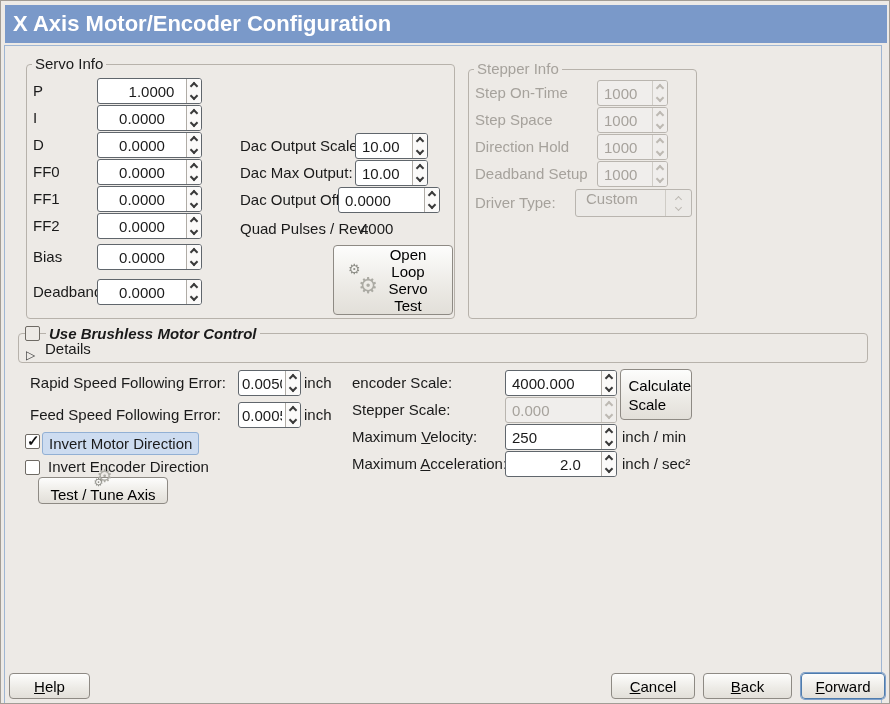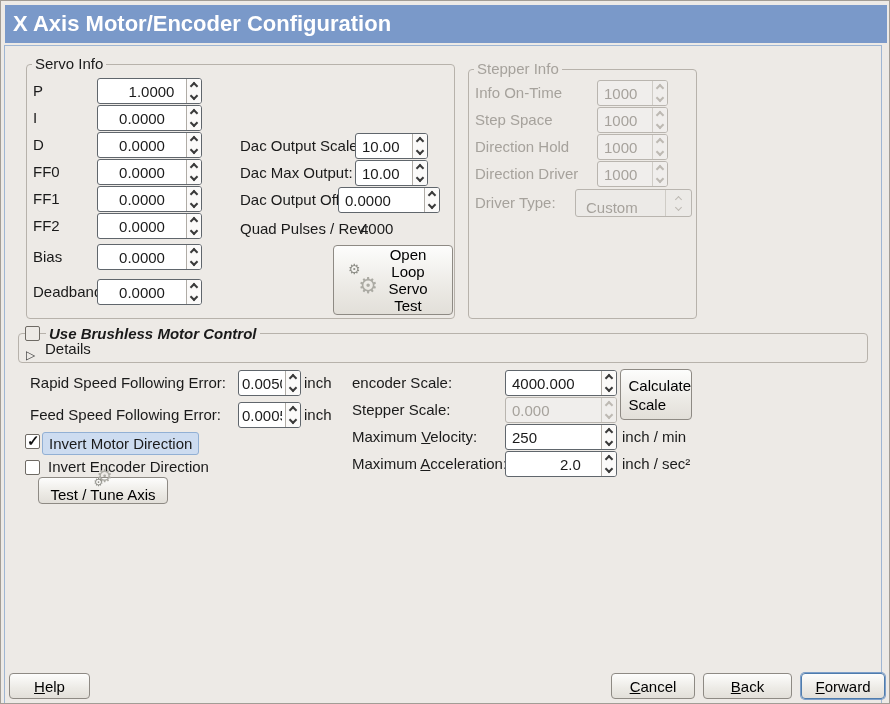--- a/index.html
+++ b/index.html
@@ -46,21 +46,21 @@
   }
   .chev{width:6px;height:6px;border-left:2px solid #3a3a3a;border-top:2px solid #3a3a3a;}
   .chev.up{transform:rotate(45deg);margin-top:2px;}
   .chev.dn{transform:rotate(225deg);margin-bottom:2px;}
   .spin.disabled{background:#f0eeec;border-color:#b9b5af;}
   .spin.disabled .entry{color:#a6a29c;}
   .spin.disabled .spinbtns{background:#f0eeec;border-left-color:#cfccc6;}
   .spin.disabled .chev{border-color:#bdb9b3;}
   
   .combo{
-    position:absolute;height:28px;display:flex;align-items:flex-end;
+    position:absolute;height:28px;display:flex;align-items:flex-start;
     background:#eceae7;border:1px solid #b9b5af;border-radius:3px;color:#a6a29c;
   }
   .combo .combo-text{flex:1;padding:0 10px;}
   .combo .combo-btn{
     width:26px;height:100%;border-left:1px solid #cfccc6;display:flex;flex-direction:column;
     align-items:center;justify-content:center;gap:3px;
   }
   .combo .chev{border-color:#bdb9b3;border-width:1.5px;width:5px;height:5px;}
   
   .btn{
@@ -208,21 +208,21 @@
     <div class="lbl" style="left:355px;top:170px;">4000</div>
 
     <div class="btn" style="left:328px;top:199px;width:120px;height:70px;">
       <span class="gears"></span>
       <span class="multiline" style="width:60px;">Open Loop Servo Test</span>
     </div>
 
     <div class="frame" style="left:463px;top:23px;width:229px;height:250px;"></div>
     <div class="frame-label dim" style="left:469px;top:15px;">Stepper Info</div>
 
-    <div class="lbl dim" style="left:470px;top:34px;">Info On-Time</div>
+    <div class="lbl dim" style="left:470px;top:34px;">Step On-Time</div>
     <div class="spin disabled" style="left:592px;top:34px;width:71px;">
       <input class="entry" disabled="" value="1000" style="">
       <div class="spinbtns">
           <span class="chev up"></span>
           <span class="chev dn"></span>
         </div>
     </div>
 
     <div class="lbl dim" style="left:470px;top:61px;">Step Space</div>
     <div class="spin disabled" style="left:592px;top:61px;width:71px;">
@@ -235,21 +235,21 @@
 
     <div class="lbl dim" style="left:470px;top:88px;">Direction Hold</div>
     <div class="spin disabled" style="left:592px;top:88px;width:71px;">
       <input class="entry" disabled="" value="1000" style="">
       <div class="spinbtns">
           <span class="chev up"></span>
           <span class="chev dn"></span>
         </div>
     </div>
 
-    <div class="lbl dim" style="left:470px;top:115px;">Direction Driver</div>
+    <div class="lbl dim" style="left:470px;top:115px;">Deadband Setup</div>
     <div class="spin disabled" style="left:592px;top:115px;width:71px;">
       <input class="entry" disabled="" value="1000" style="">
       <div class="spinbtns">
           <span class="chev up"></span>
           <span class="chev dn"></span>
         </div>
     </div>
 
     <div class="lbl dim" style="left:470px;top:143px;line-height:28px;">Driver Type:</div>
     <div class="combo" style="left:570px;top:143px;width:117px;">

